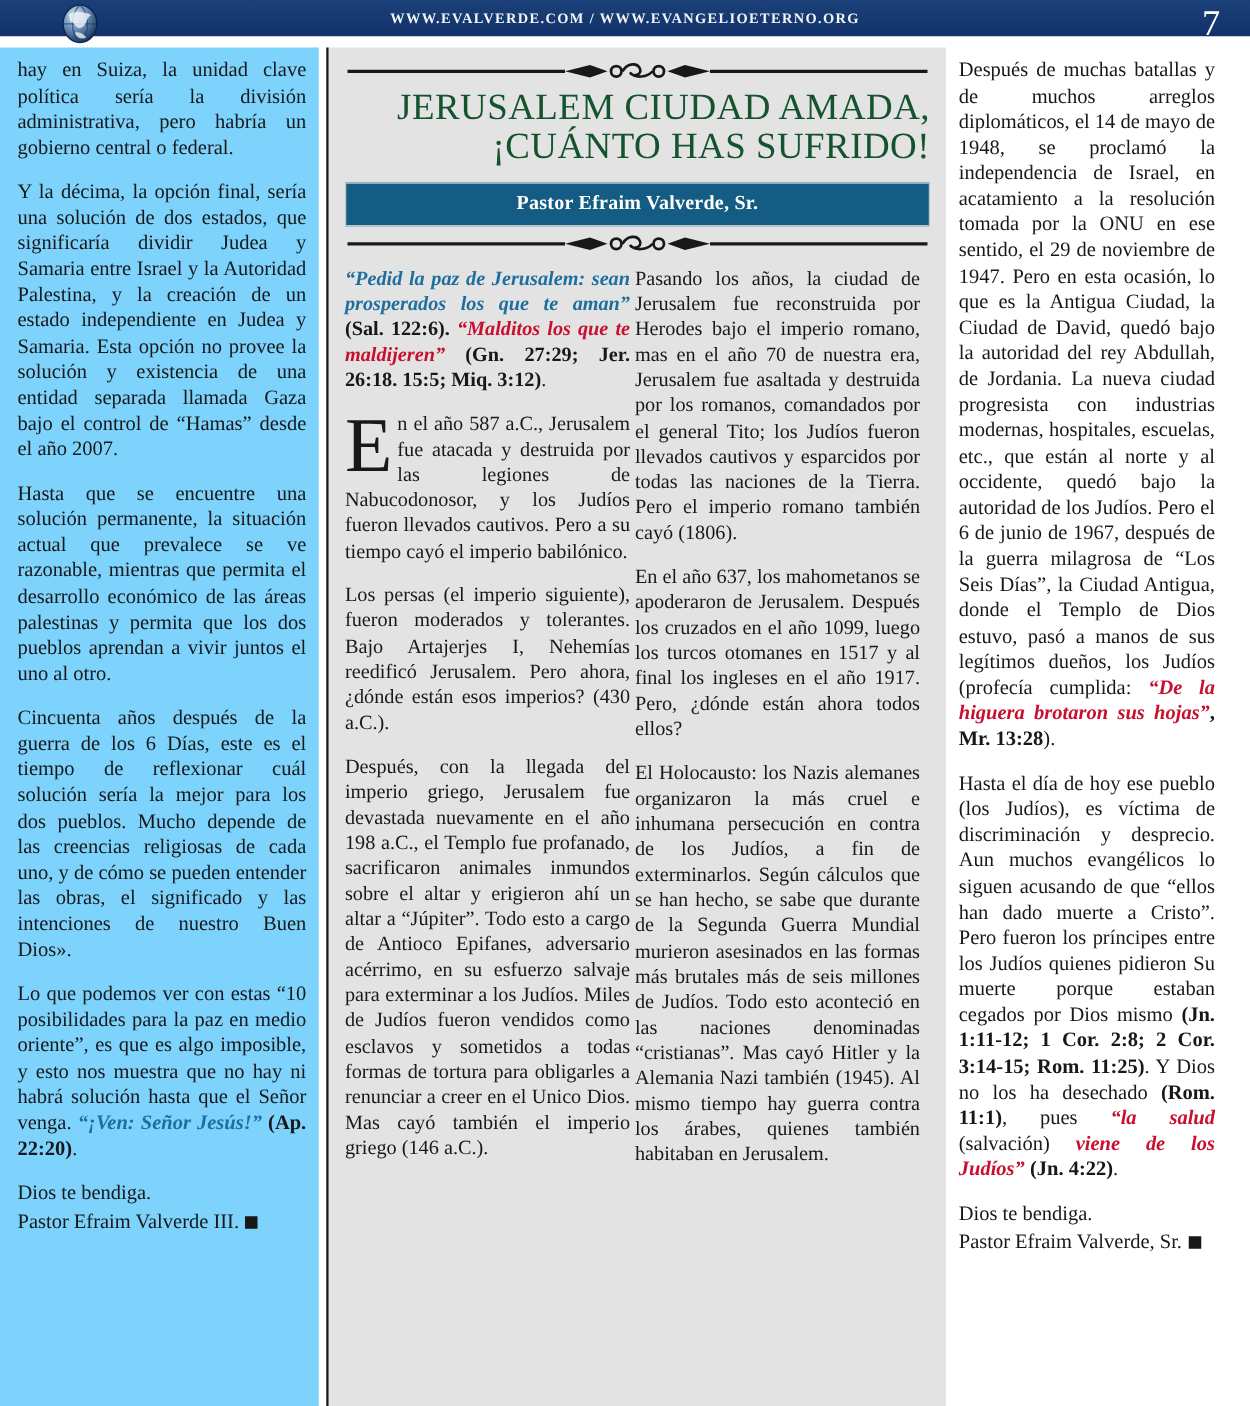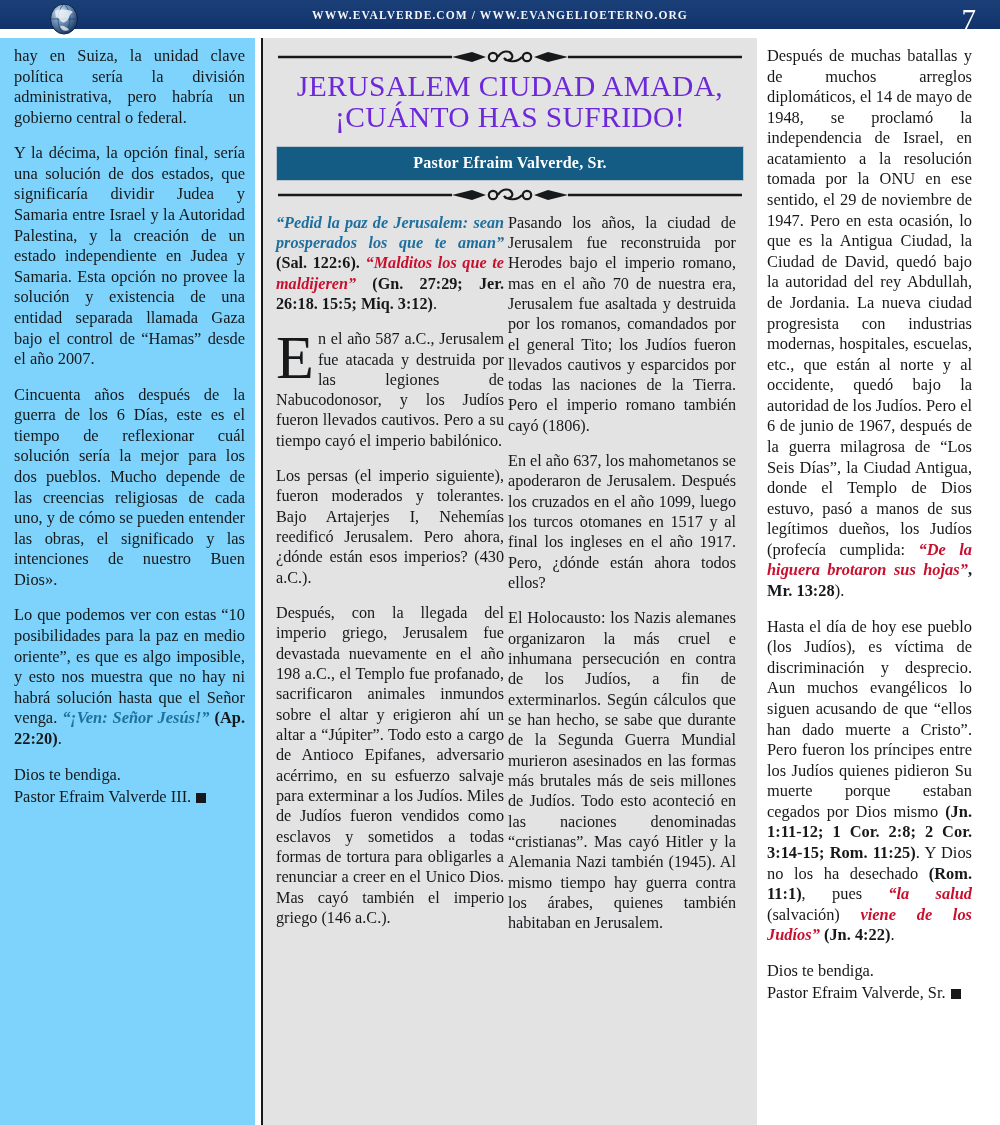--- a/index.html
+++ b/index.html
@@ -133,26 +133,26 @@
     padding: 7px 13px 0 13px;
   }
   .orn {
     position: relative;
     height: 16px;
     margin: 4px 0 6px 0;
   }
   .orn svg { display: block; width: 100%; height: 16px; }
 
   .article-title {
-    text-align: center;
+    text-align: right;
     font-family: "Liberation Serif", serif;
     font-size: 29.5px;
     line-height: 1.06;
     letter-spacing: 0.4px;
-    color: #6d28d9;
+    color: #14532d;
     margin: 6px 0 12px 0;
     font-weight: normal;
   }
   .byline-bar {
     background: #155c84;
     border: 1px solid #b9c6cd;
     color: #ffffff;
     text-align: center;
     font-weight: bold;
     font-size: 16px;
@@ -207,20 +207,21 @@
     </span>
     <span class="masthead-urls">WWW.EVALVERDE.COM / WWW.EVANGELIOETERNO.ORG</span>
     <span class="masthead-page">7</span>
   </div>
 
   <div class="content">
 
     <div class="col-left">
       <p class="body">hay en Suiza, la unidad clave política sería la división administrativa, pero habría un gobierno central o federal.</p>
       <p class="body">Y la décima, la opción final, sería una solución de dos estados, que significaría dividir Judea y Samaria entre Israel y la Autoridad Palestina, y la creación de un estado independiente en Judea y Samaria. Esta opción no provee la solución y existencia de una entidad separada llamada Gaza bajo el control de “Hamas” desde el año 2007.</p>
+      <p class="body">Hasta que se encuentre una solución permanente, la situación actual que prevalece se ve razonable, mientras que permita el desarrollo económico de las áreas palestinas y permita que los dos pueblos aprendan a vivir juntos el uno al otro.</p>
       <p class="body">Cincuenta años después de la guerra de los 6 Días, este es el tiempo de reflexionar cuál solución sería la mejor para los dos pueblos. Mucho depende de las creencias religiosas de cada uno, y de cómo se pueden entender las obras, el significado y las intenciones de nuestro Buen Dios».</p>
       <p class="body">
         <span>Lo que podemos ver con estas “10 posibilidades para la paz en medio oriente”, es que es algo imposible, y esto nos muestra que no hay ni habrá solución hasta que el Señor venga.</span>
         <span class="blue-q">“¡Ven: Señor Jesús!”</span>
         <span class="bold">(Ap. 22:20)</span><span>.</span>
       </p>
       <p class="body tight">Dios te bendiga.</p>
       <p class="body last">
         <span>Pastor Efraim Valverde III.</span><span class="endmark"></span>
       </p>

